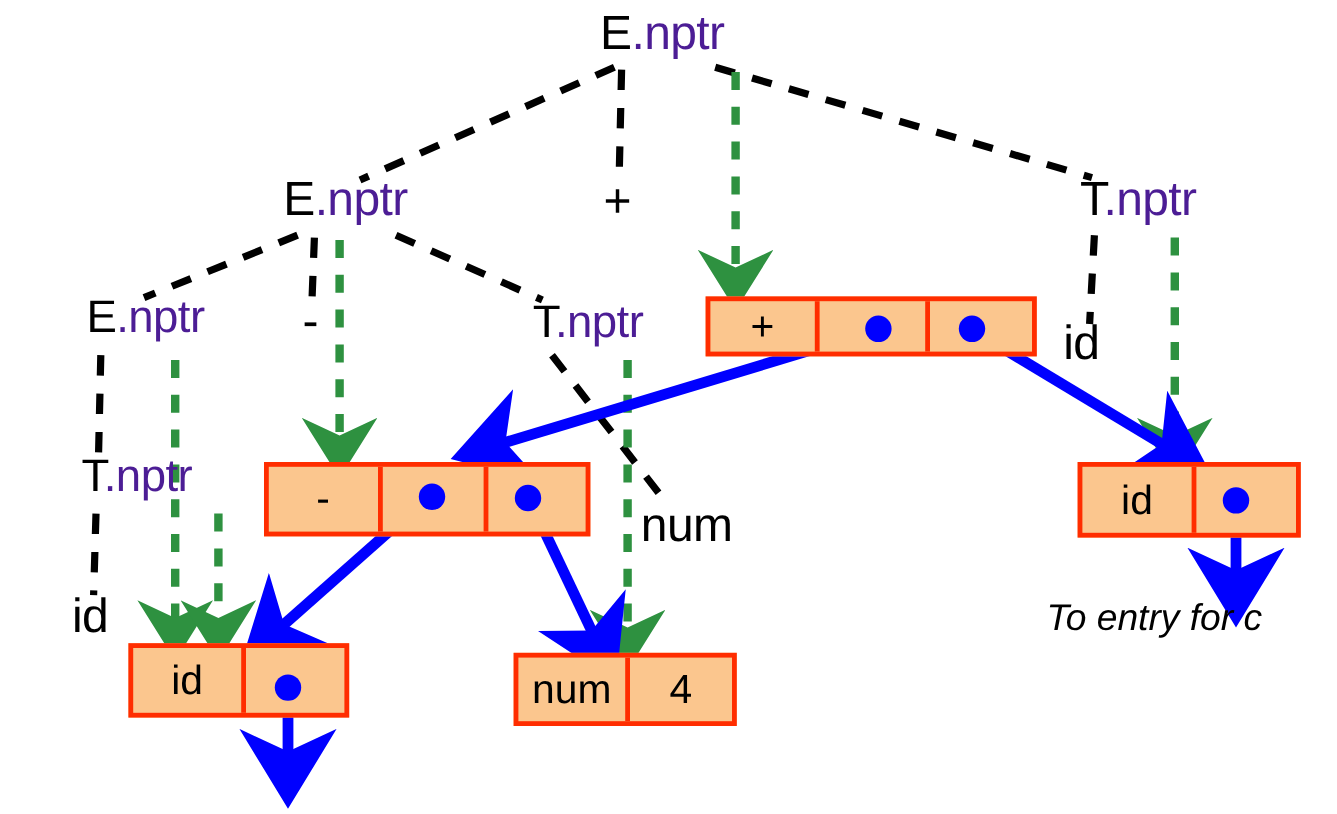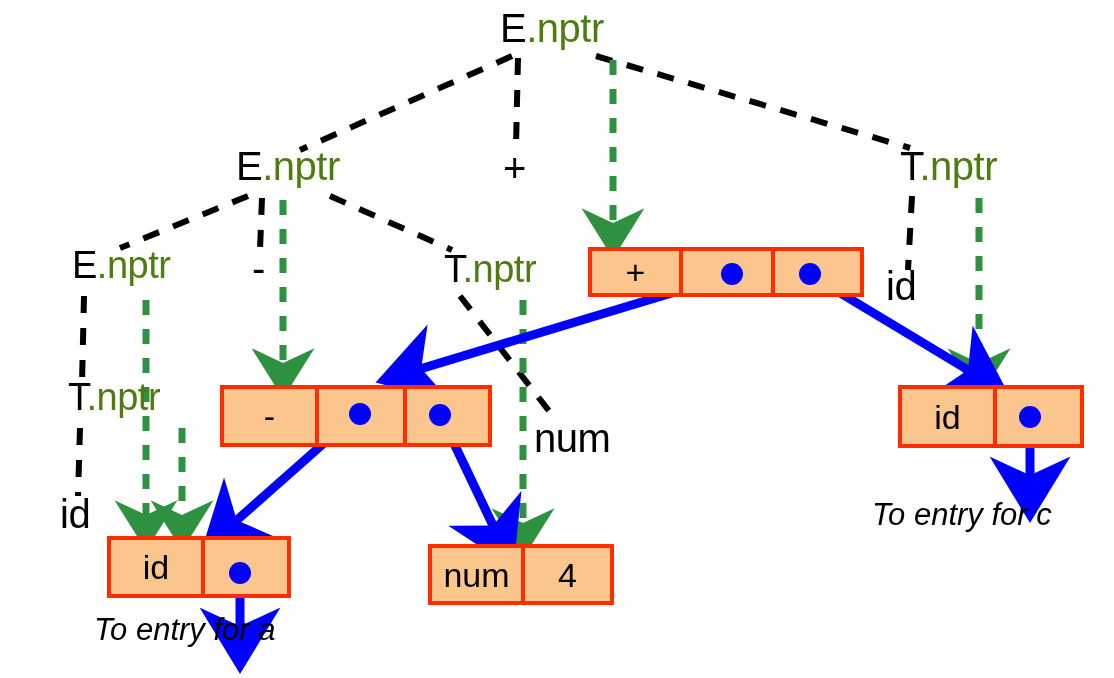--- a/index.html
+++ b/index.html
@@ -11,21 +11,21 @@
   }
   #stage{position:absolute;left:0;top:0;width:1114px;height:678px;}
   #wires{position:absolute;left:0;top:0;width:1114px;height:678px;pointer-events:none;}
 
   
   .node{
     position:absolute;white-space:nowrap;
     font-size:40px;line-height:1;color:#000000;
     letter-spacing:-0.5px;
   }
-  .node .attr{color:#4d7c0f;}
+  .node .attr{color:#4c1d95;}
   .node.small{font-size:38px;}
 
   
   .rec{
     position:absolute;display:flex;
     border:4px solid #ff2d00;background:#fbc68e;
     box-sizing:border-box;
   }
   .rec .cell{
     display:flex;align-items:center;justify-content:center;
@@ -183,16 +183,15 @@
 
   <svg style="position:absolute;left:0;top:0;pointer-events:none;" viewBox="0 0 1114 678" width="1114" height="678" xmlns="http://www.w3.org/2000/svg">
     <circle cx="732" cy="274" r="11" fill="#0000ff"></circle>
     <circle cx="810" cy="274" r="11" fill="#0000ff"></circle>
     <circle cx="360" cy="414" r="11" fill="#0000ff"></circle>
     <circle cx="440" cy="415" r="11" fill="#0000ff"></circle>
     <circle cx="240" cy="573" r="11" fill="#0000ff"></circle>
     <circle cx="1030" cy="417" r="11" fill="#0000ff"></circle>
   </svg>
 
-  <div class="caption" style="left:94px;top:614px;">To entry for a</div>
   <div class="caption" style="left:872px;top:499px;">To entry for c</div>
 
 </div>
 
 </body></html>

